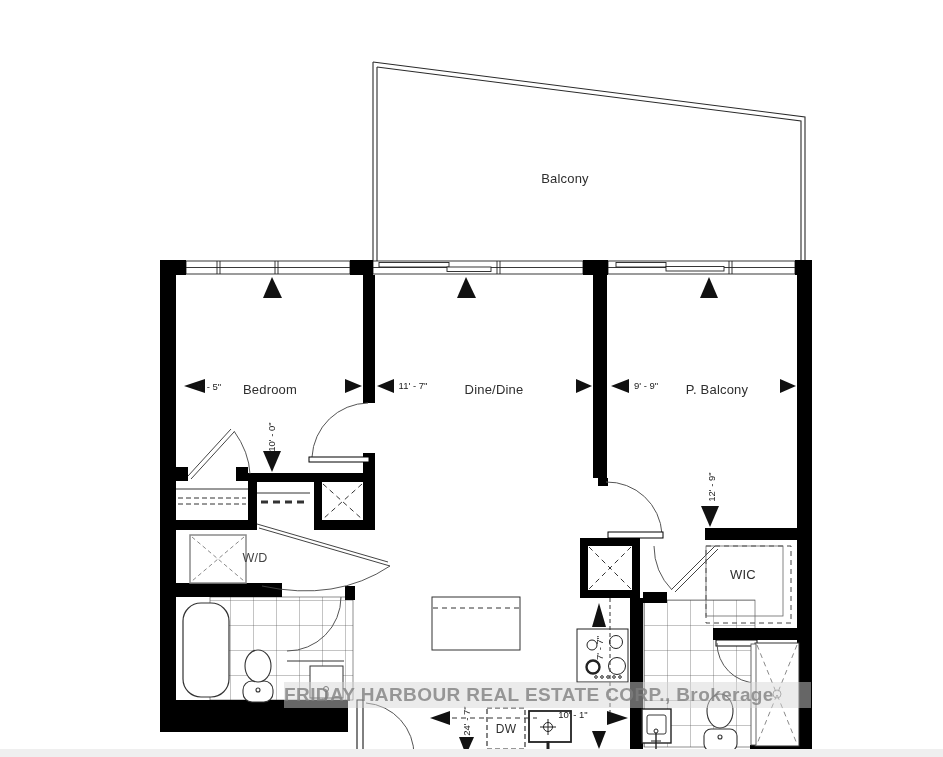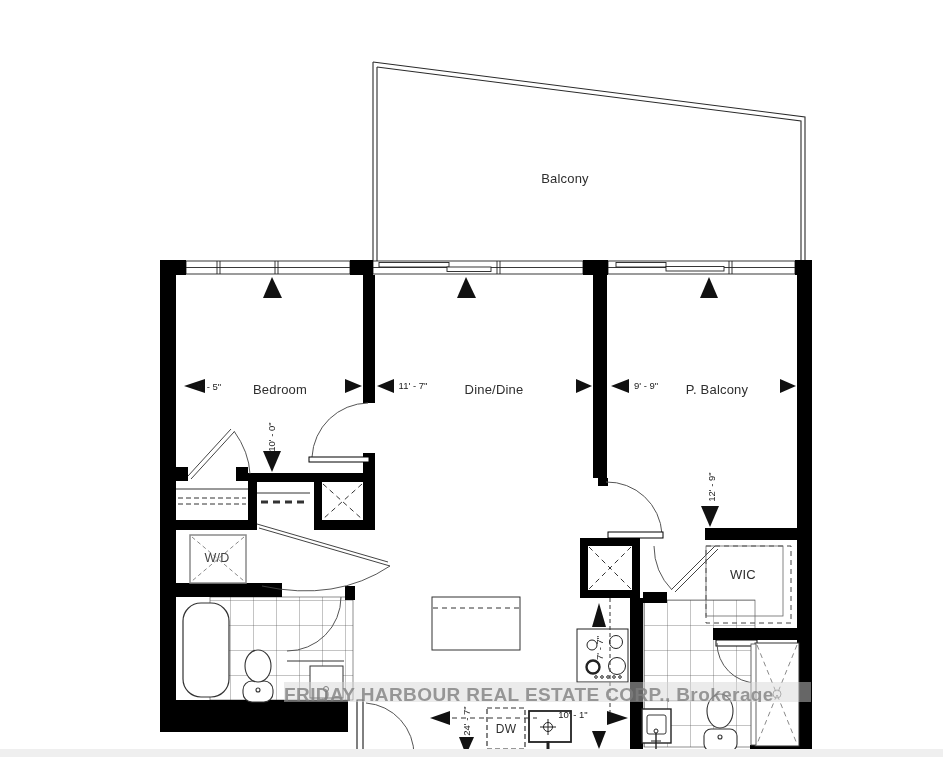--- a/index.html
+++ b/index.html
@@ -1,25 +1,25 @@
 <!DOCTYPE html>
 <html><head>
 <meta charset="utf-8">
 <style>
   html,body{margin:0;padding:0;background:#ffffff;}
   .plan{position:relative;width:943px;height:757px;background:#ffffff;overflow:hidden;
         font-family:"Liberation Sans",sans-serif;}
   .plan svg{position:absolute;left:0;top:0;}
   .room-label{position:absolute;transform:translate(-50%,-50%);font-size:13px;color:#2e2e2e;
               white-space:nowrap;letter-spacing:.2px;text-align:right;}
-  .room-label.small{font-size:12.5px;color:#444;}
+  .room-label.small{font-size:12.5px;color:#444;margin-left:38px;}
   .dim-label{position:absolute;transform:translate(-50%,-50%);font-size:9.5px;color:#1a1a1a;
              white-space:nowrap;}
   .dim-label.vert{transform:translate(-50%,-50%) rotate(-90deg);}
-  .watermark{position:absolute;left:284px;top:682px;width:527px;height:20px;
+  .watermark{position:absolute;left:284px;top:682px;width:527px;height:26px;
              background:rgba(214,214,214,.48);line-height:26px;overflow:hidden;}
   .watermark span{font-size:19px;font-weight:700;color:rgba(126,126,126,.78);
                   letter-spacing:.4px;white-space:nowrap;}
   .footer-strip{position:absolute;left:0;top:749px;width:943px;height:8px;background:#efefef;}
 </style>
 </head>
 <body>
 
 <div class="plan">
 
@@ -238,21 +238,21 @@
       <polygon points="576,379 576,393 592,386"></polygon>
       <polygon points="629,379 629,393 611,386"></polygon>
       <polygon points="780,379 780,393 796,386"></polygon>
       <polygon points="450,711 450,725 430,718"></polygon>
       <polygon points="607,711 607,725 628,718"></polygon>
       <line x1="452" y1="718" x2="537" y2="718" stroke="#333" stroke-width="1" stroke-dasharray="5,4"></line>
     </g>
   </svg>
 
   <div class="room-label" style="left:565px;top:178px">Balcony</div>
-  <div class="room-label" style="left:280px;top:389px">Bedroom</div>
+  <div class="room-label" style="left:270px;top:389px">Bedroom</div>
   <div class="room-label" style="left:494px;top:389px">Dine/Dine</div>
   <div class="room-label" style="left:717px;top:389px">P. Balcony</div>
   <div class="room-label" style="left:743px;top:574px">WIC</div>
   <div class="room-label small" style="left:217px;top:558px">W/D</div>
   <div class="room-label" style="left:506px;top:729px;font-size:12px">DW</div>
 
   <div class="dim-label" style="left:209px;top:386px">9' - 5"</div>
   <div class="dim-label" style="left:413px;top:385px">11' - 7"</div>
   <div class="dim-label" style="left:646px;top:385px">9' - 9"</div>
   <div class="dim-label vert" style="left:271px;top:437px">10' - 0"</div>

